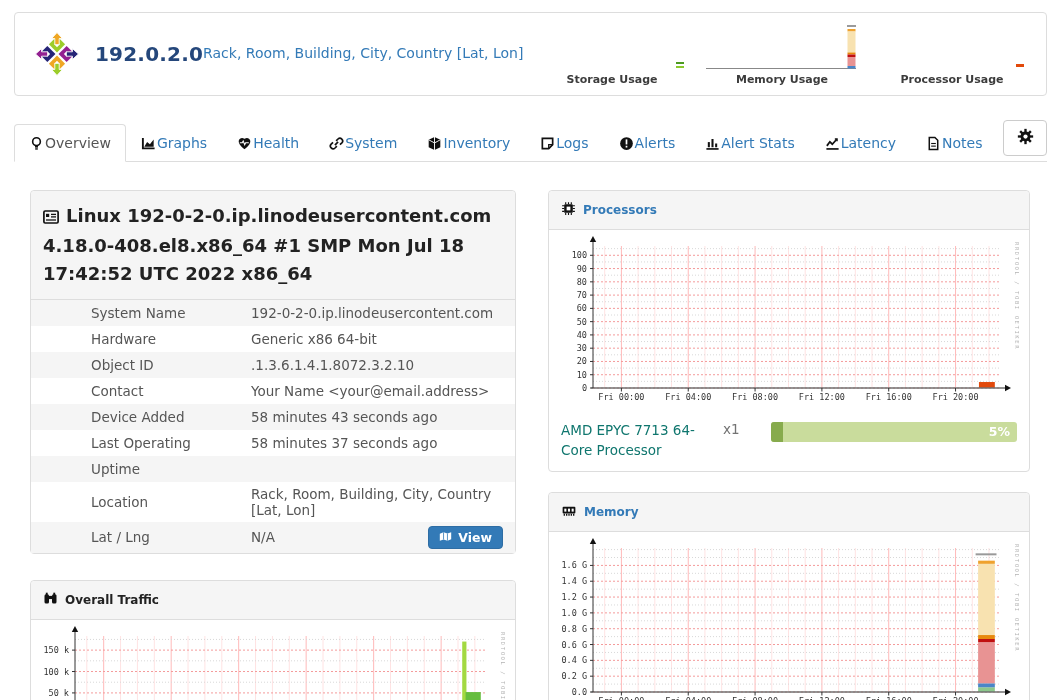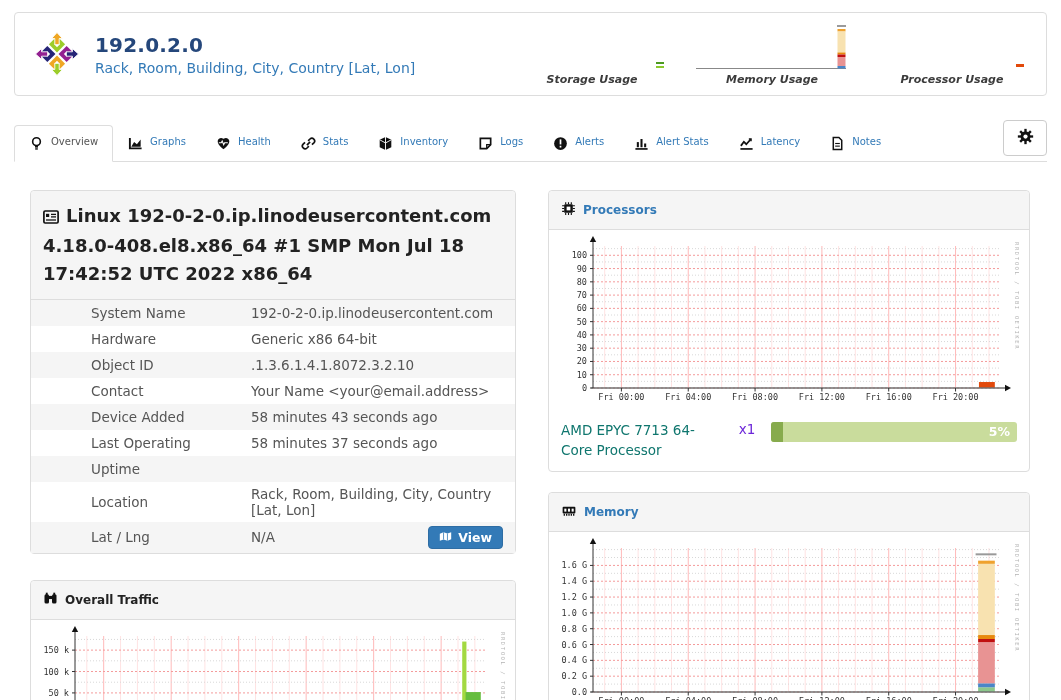--- a/index.html
+++ b/index.html
@@ -3,31 +3,31 @@
 <meta charset="utf-8">
 <style>
   * { margin:0; padding:0; box-sizing:border-box; }
   html,body { width:1061px; height:700px; overflow:hidden; background:#fff;
     font-family:"DejaVu Sans","Liberation Sans",sans-serif; }
 
   
   .top-card { margin:12px 14px 0; height:84px; border:1px solid #ddd; border-radius:4px;
     display:flex; align-items:center; padding:0 18px 0 20px; background:#fff; }
   .logo { width:44px; height:44px; margin-right:16px; flex:none; }
-  .title-block { display:flex; flex-direction:column; }
+  .title-block { display:flex; flex-direction:row; }
   .device-title { font-size:20px; font-weight:bold; color:#25477b; letter-spacing:.2px; }
   .device-sub { font-size:14px; color:#337ab7; margin-top:3px; }
-  .minigraphs { margin-left:auto; display:flex; gap:28px;font-style:italic; }
+  .minigraphs { margin-left:auto; display:flex; gap:18px; }
   .minig { width:152px; text-align:center; }
   .minig svg { display:block; }
   .minig-label { font-size:11px; font-weight:bold; color:#3c3c3c; margin-top:1px; }
 
   
   .tabs-row { margin:24px 14px 0; display:flex; align-items:flex-end; border-bottom:1px solid #ddd; }
-  .tab { display:flex; align-items:flex-start; gap:7px; padding:10px 14px; font-size:10px;
+  .tab { display:flex; align-items:flex-end; gap:1px; padding:10px 14px; font-size:14px;
     color:#337ab7; cursor:pointer; border:1px solid transparent; margin-bottom:-1px; white-space:nowrap; }
   .tab .ticon { color:#111; display:flex; }
   .tab.active { color:#555; background:#fff; border-color:#ddd #ddd #fff; border-radius:4px 4px 0 0; }
   .tab-actions { margin-left:auto; margin-bottom:5px; display:flex; border:1px solid #ccc;
     border-radius:4px; overflow:hidden; background:#fff; }
   .tab-action-btn { width:42px; height:34px; display:flex; align-items:center; justify-content:center;
     cursor:pointer; color:#111; }
 
   
   .content { display:flex; gap:32px; padding:28px 30px 0; align-items:flex-start; }
@@ -46,21 +46,21 @@
   .info-label { width:160px; flex:none;margin-left:48px; }
   .info-value { flex:1; }
   .view-btn { margin-left:auto; background:#337ab7; border:1px solid #2e6da4; color:#fff;
     border-radius:4px; padding:3px 10px; font-size:12.5px; font-weight:bold; display:flex;
     align-items:center; gap:6px; cursor:pointer; }
 
   .chart-wrap { padding:6px 2px 2px 4px; }
 
   .cpu-row { display:flex; padding:9px 12px 11px; font-size:13.5px; align-items:flex-start; }
   .cpu-name { color:#0f766e; width:152px; flex:none; line-height:1.45; cursor:pointer; }
-  .cpu-count { color:#6d28d9; width:58px; flex:none; padding-left:10px;text-align:center; }
+  .cpu-count { color:#737373; width:58px; flex:none; padding-left:10px; }
   .progress { flex:1; height:20px; background:#c9dc9c; border-radius:3px; position:relative;
     overflow:hidden; margin-top:1px; }
   .progress-fill { position:absolute; left:0; top:0; bottom:0; background:#87ab4d; }
   .progress-text { position:absolute; right:7px; top:0; line-height:20px; color:#fff;
     font-weight:bold; font-size:12.5px; }
 
   .mt22 { margin-top:26px; }
   .mt20 { margin-top:20px; }
 </style>
 </head>
@@ -147,21 +147,21 @@
     <span>Health</span>
   </div>
   <div class="tab">
     <span class="ticon">
       <svg width="15" height="15" viewBox="0 0 16 16" fill="none" stroke="currentColor">
           <path d="M6.3 9.7l3.4-3.4" stroke-width="1.8"></path>
           <path d="M7.2 11.2l-2 2a2.9 2.9 0 01-4.1-4.1l2-2" stroke-width="1.8" transform="translate(1.2 -0.4)"></path>
           <path d="M8.8 4.8l2-2a2.9 2.9 0 014.1 4.1l-2 2" stroke-width="1.8" transform="translate(-1.2 0.4)"></path>
         </svg>
     </span>
-    <span>Stats</span>
+    <span>System</span>
   </div>
   <div class="tab">
     <span class="ticon">
       <svg width="15" height="15" viewBox="0 0 16 16">
           <path d="M8 1l6.2 3v8L8 15 1.8 12V4z" fill="currentColor"></path>
           <path d="M8 1v6.4M1.8 4L8 7.4 14.2 4M8 15V7.4" stroke="#fff" stroke-width="1"></path>
         </svg>
     </span>
     <span>Inventory</span>
   </div>

